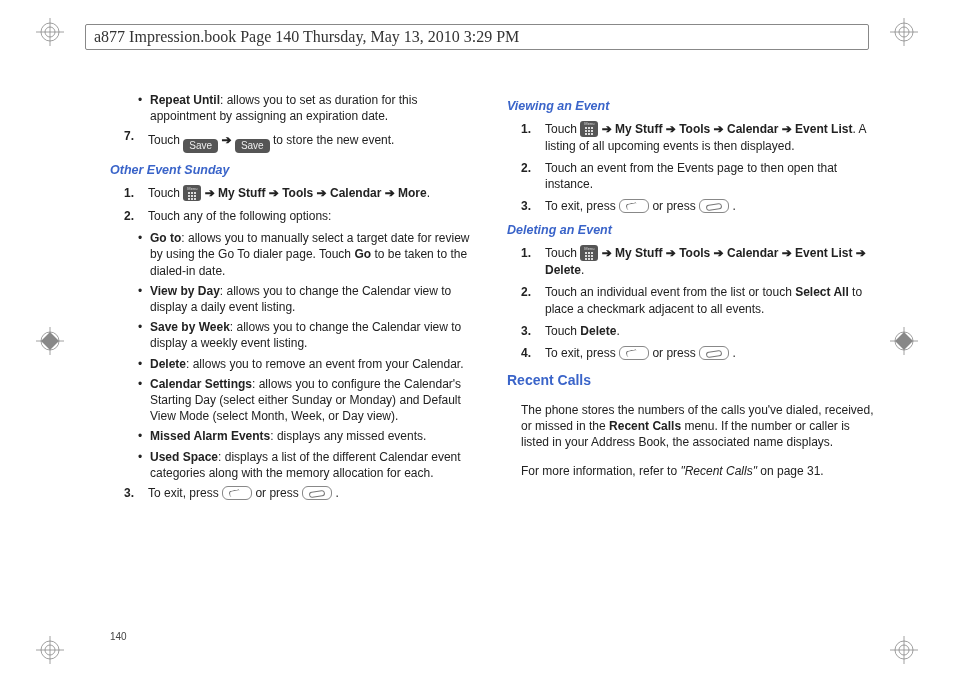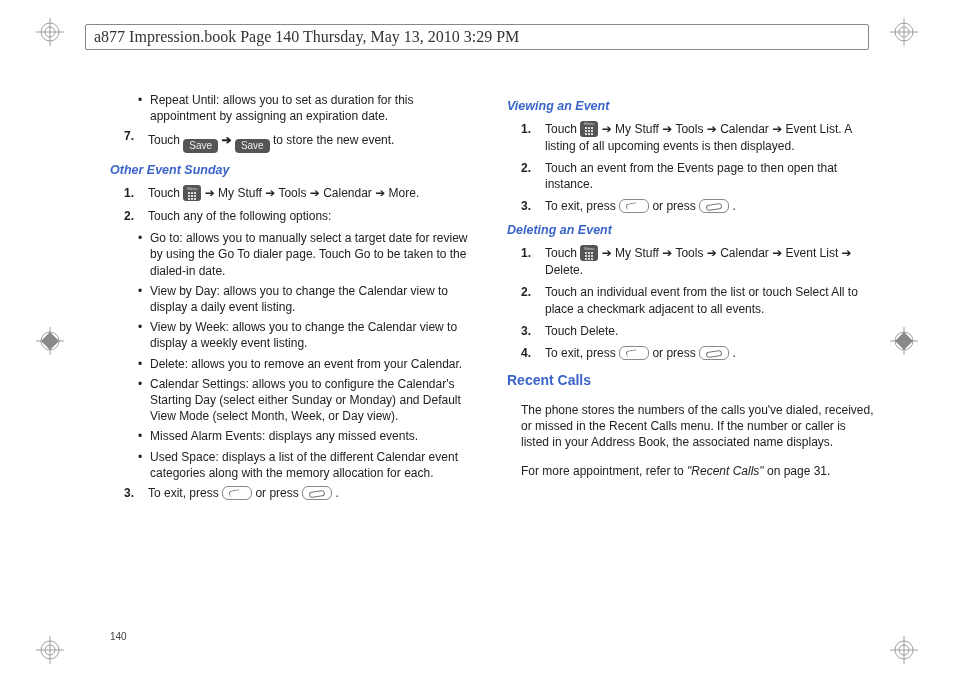--- a/index.html
+++ b/index.html
@@ -98,21 +98,21 @@
     color: #3a64c9;
     font-weight: bold;
     font-size: 14px;
     margin: 10px 0 6px 0;
     font-family: Arial, sans-serif;
   }
   .para {
     margin: 12px 0 6px 14px;
   }
 
-  b { font-weight: normal; }
+  b { font-weight: bold; }
   i { font-style: italic; }
 
   .btn-pill {
     display: inline-block;
     background: #555;
     color: #eee;
     border-radius: 4px;
     padding: 0 6px;
     font-size: 10px;
     line-height: 14px;
@@ -300,21 +300,21 @@
     <div class="bullet-row">
       <div class="bullet-dot">•</div>
       <div class="bullet-text">
         <b>View by Day</b><span>: allows you to change the Calendar view to display a daily event listing.</span>
       </div>
     </div>
 
     <div class="bullet-row">
       <div class="bullet-dot">•</div>
       <div class="bullet-text">
-        <b>View by Week</b><span>: allows you to change the Calendar view to display a weekly event listing.</span>
+        <b>Save by Week</b><span>: allows you to change the Calendar view to display a weekly event listing.</span>
       </div>
     </div>
 
     <div class="bullet-row">
       <div class="bullet-dot">•</div>
       <div class="bullet-text">
         <b>Delete</b><span>: allows you to remove an event from your Calendar.</span>
       </div>
     </div>
 
@@ -443,19 +443,19 @@
       </div>
     </div>
 
     <div class="sec-h">Recent Calls</div>
 
     <div class="para">
       <span>The phone stores the numbers of the calls you've dialed, received, or missed in the </span><b>Recent Calls</b><span> menu. If the number or caller is listed in your Address Book, the associated name displays.</span>
     </div>
 
     <div class="para">
-      <span>For more appointment, refer to </span><i>"Recent Calls"</i><span>  on page 31.</span>
+      <span>For more information, refer to </span><i>"Recent Calls"</i><span>  on page 31.</span>
     </div>
 
   </div>
 </div>
 
 <div class="page-num">140</div>
 
 </body></html>

